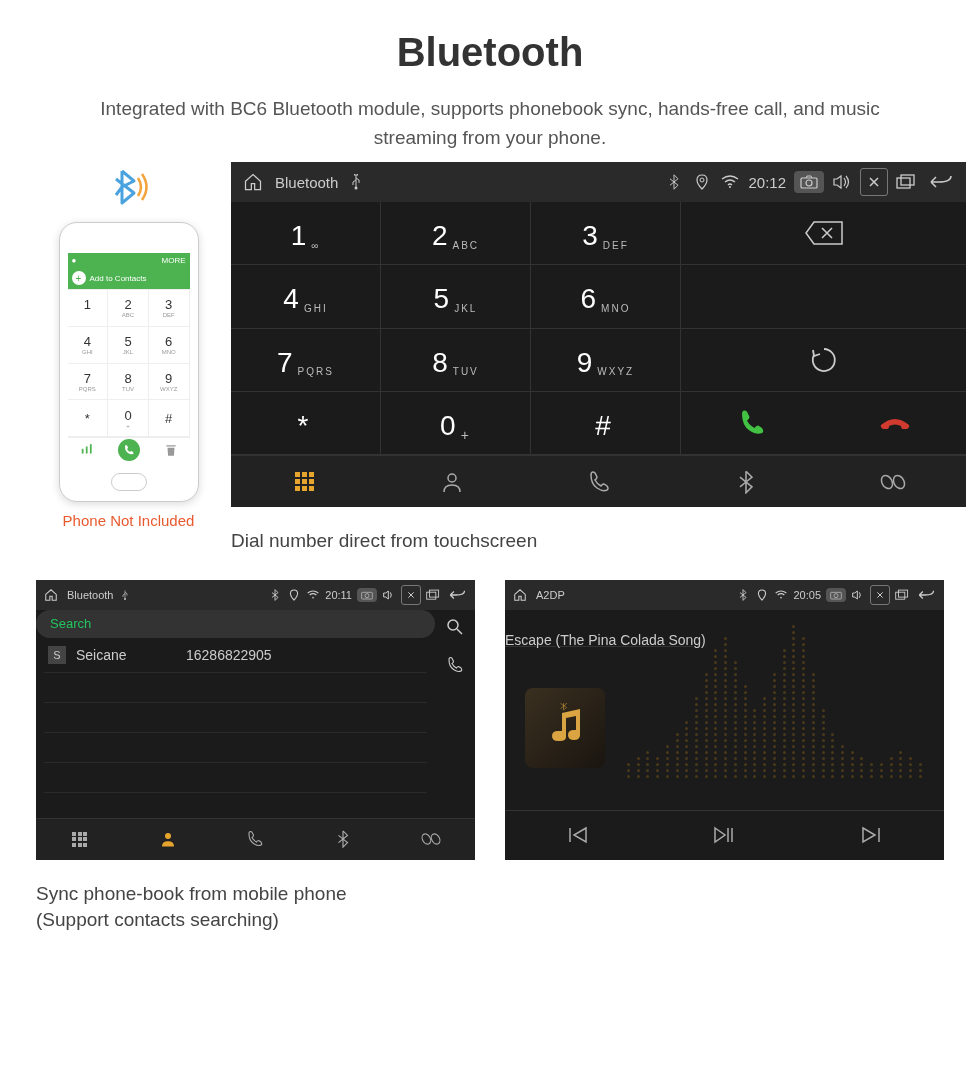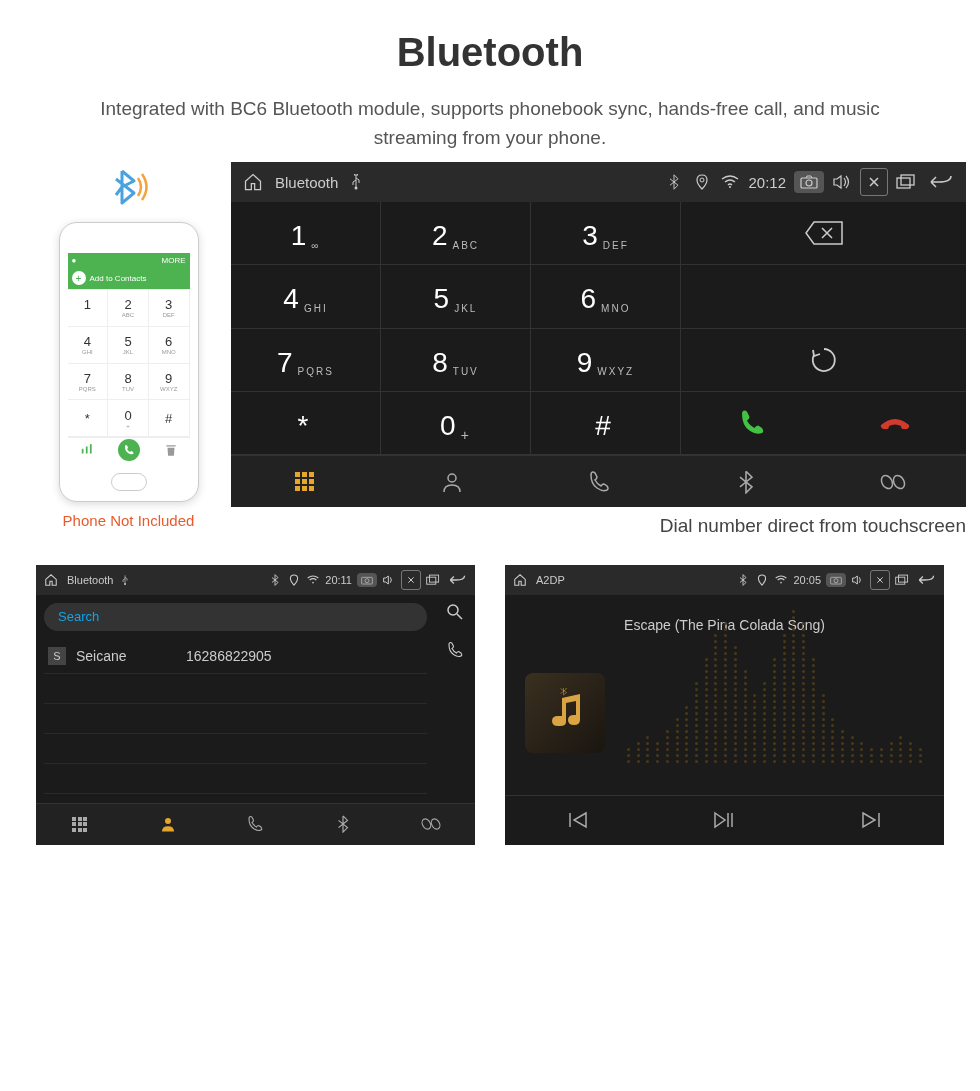--- a/index.html
+++ b/index.html
@@ -151,50 +151,50 @@
     display: flex;
     align-items: center;
     justify-content: center;
     color: #aaa;
     cursor: pointer;
   }
   .bn-item.active{color:#e6a62e;}
   .bn-item.active .grid-icon div{background:#e6a62e;}
   .grid-icon{display:grid;grid-template-columns:repeat(3,5px);grid-template-rows:repeat(3,5px);gap:2px;}
   .grid-icon div{background:#aaa;}
-  .caption { text-align: right; font-size: 19px; color: #444; margin-top: 6px; line-height:1.4;}
+  .caption { text-align: left; font-size: 19px; color: #444; margin-top: 21px; line-height:1.4;}
   .row-bottom {
     display: flex;
     gap: 30px;
     padding: 0 20px;
   }
   .small-block { flex: 1; }
   .small-screen {
     width: 100%;
     height: 280px;
     background: #1b1b1b;
     display: flex;
     flex-direction: column;
   }
   .status-bar.small{height:30px;font-size:11px;padding:0 8px;gap:5px;}
   .status-bar.small .sb-icon{width:14px;height:14px;}
   .status-bar.small .sb-box{width:20px;height:20px;}
   .search-bar{
-    margin:8px;height:28px;background:#333;border-radius:14px;padding:0 14px;
-    color:#0ea5e9;font-size:13px;display:flex;align-items:center;
+    margin:0;height:28px;background:#333;border-radius:14px;padding:0 14px;
+    color:#22c55e;font-size:13px;display:flex;align-items:center;
   }
   .contact-list{flex:1;padding:0 8px;}
   .contact-row{display:flex;align-items:center;gap:10px;padding:8px 4px;border-bottom:1px solid #2a2a2a;color:#ccc;font-size:14px;}
   .contact-badge{width:18px;height:18px;background:#444;display:flex;align-items:center;justify-content:center;font-size:11px;}
   .empty-row{height:30px;border-bottom:1px solid #2a2a2a;}
   .side-icons{width:40px;display:flex;flex-direction:column;justify-content:flex-start;align-items:center;gap:20px;padding-top:8px;}
   .contact-body{display:flex;flex:1;}
   .contact-left{flex:1;display:flex;flex-direction:column;}
   .bottom-nav.small{height:42px;}
-  .music-body{flex:1;display:flex;flex-direction:column;align-items:center;justify-content:center;position:relative;}
+  .music-body{flex:1;display:flex;flex-direction:column;align-items:flex-start;justify-content:center;position:relative;text-decoration:underline;}
   .track-name{color:#ccc;font-size:14px;margin-bottom:20px;}
   .music-viz{
     width:100%;height:120px;display:flex;align-items:center;justify-content:space-between;padding:0 20px;position:relative;
   }
   .album-art{
     width:80px;height:80px;background:linear-gradient(135deg,#3a3020,#1a1510);border-radius:8px;
     display:flex;align-items:center;justify-content:center;flex-shrink:0;
   }
   .viz-dots{flex:1;height:100px;margin-left:20px;display:flex;align-items:flex-end;gap:3px;justify-content:space-around;}
   .viz-dots .col{display:flex;flex-direction:column-reverse;gap:3px;}
@@ -572,20 +572,24 @@
               </svg>
             </div>
           <div class="bn-item">
               <svg width="20" height="14" viewBox="0 0 26 18">
                 <ellipse cx="7" cy="9" rx="5" ry="7" fill="none" stroke="#aaa" stroke-width="1.5" transform="rotate(-30 7 9)"></ellipse>
                 <ellipse cx="19" cy="9" rx="5" ry="7" fill="none" stroke="#aaa" stroke-width="1.5" transform="rotate(-30 19 9)"></ellipse>
               </svg>
             </div>
         </div>
       </div>
+      <p class="caption">
+        <span>Sync phone-book from mobile phone</span><br>
+        <span>(Support contacts searching)</span>
+      </p>
     </div>
 
     <div class="small-block">
       <div class="small-screen">
         <div class="status-bar small">
           <span class="sb-icon">
               <svg width="14" height="14" viewBox="0 0 24 24">
                 <path d="M3 11 L12 3 L21 11 L21 21 L14 21 L14 14 L10 14 L10 21 L3 21 Z" fill="none" stroke="#ccc" stroke-width="1.8"></path>
               </svg>
             </span>

